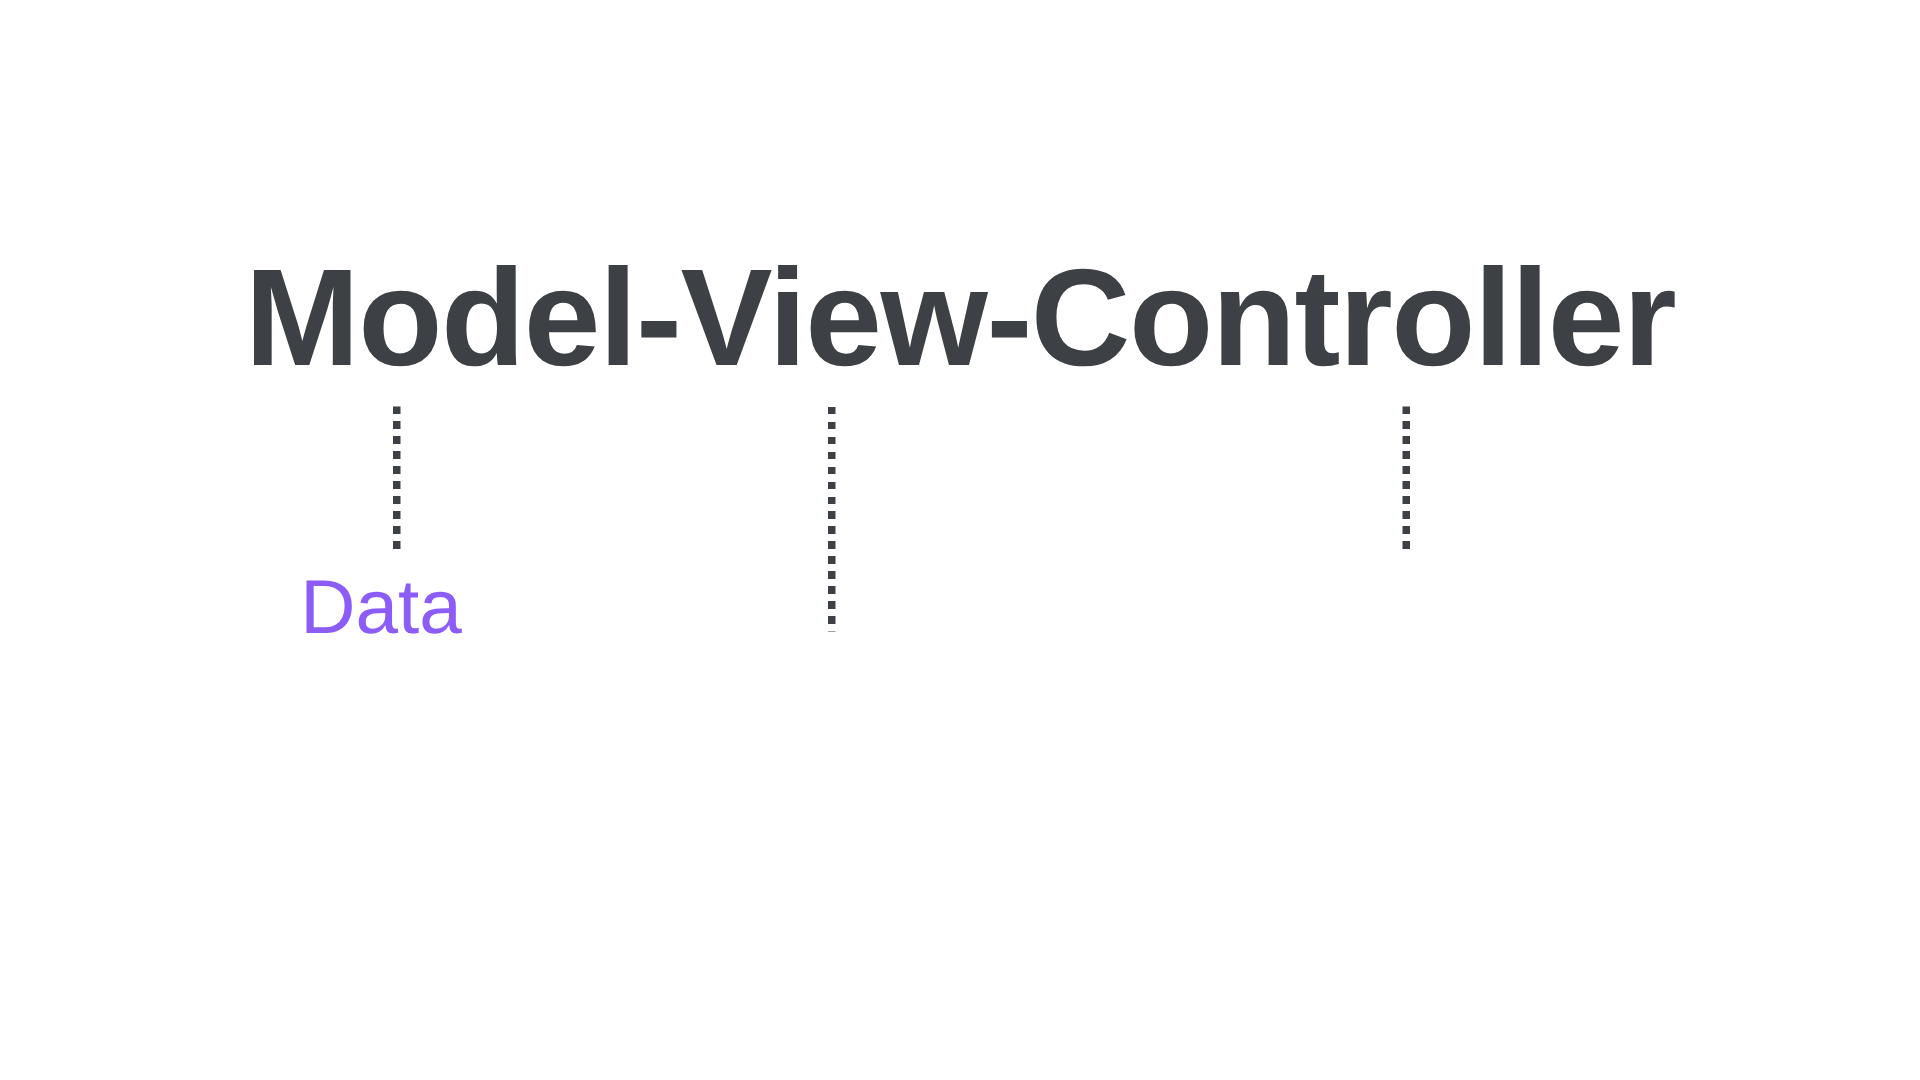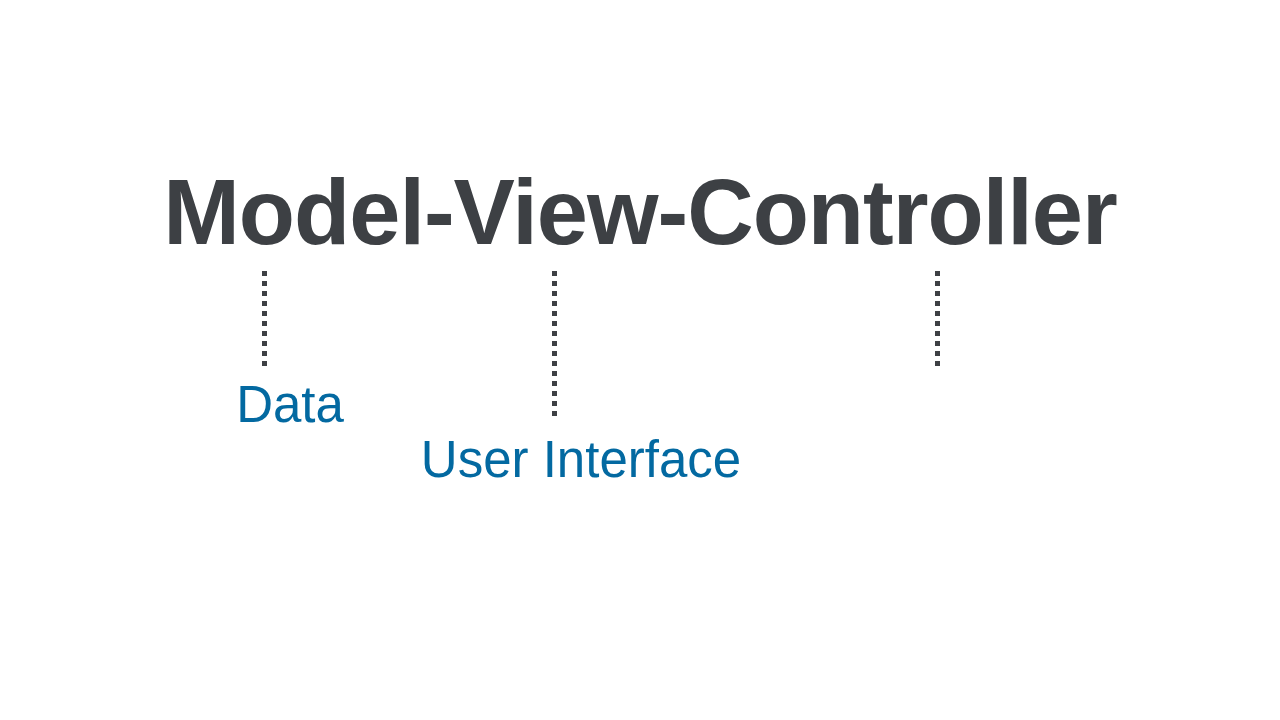--- a/index.html
+++ b/index.html
@@ -39,39 +39,37 @@
   }
   .connector.c1 { left: 262px; top: 271px; height: 95px; }
   .connector.c2 { left: 552px; top: 271px; height: 150px; }
   .connector.c3 { left: 935px; top: 271px; height: 95px; }
   .label {
     position: absolute;
     transform: translateX(-50%);
     font-size: 51px;
     line-height: 1;
     font-weight: 400;
-    color: #0369a1;
+    color: #8b5cf6;
     white-space: nowrap;
-    margin-left: 36px;
   }
   .label.l1 { left: 254px; top: 379px; }
   .label.l2 { left: 545px; top: 434px; }
   .label.l3 { left: 927px; top: 377px; }
 </style>
 </head>
 <body>
 
 <div class="slide">
 
   <h1 class="title">Model-View-Controller</h1>
 
   <div class="connector c1"></div>
 
   <div class="connector c2"></div>
 
   <div class="connector c3"></div>
 
   <div class="label l1">Data</div>
 
-  <div class="label l2">User Interface</div>
 
 
 </div>
 
 </body></html>

